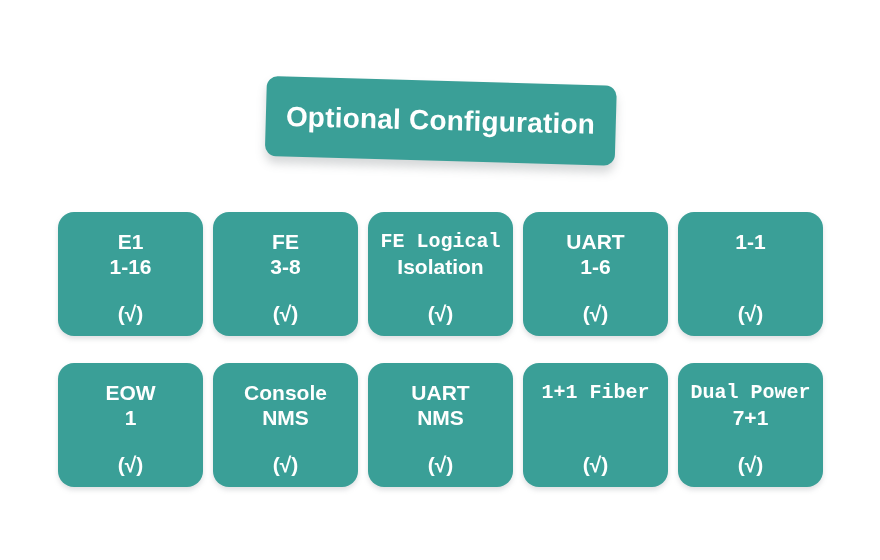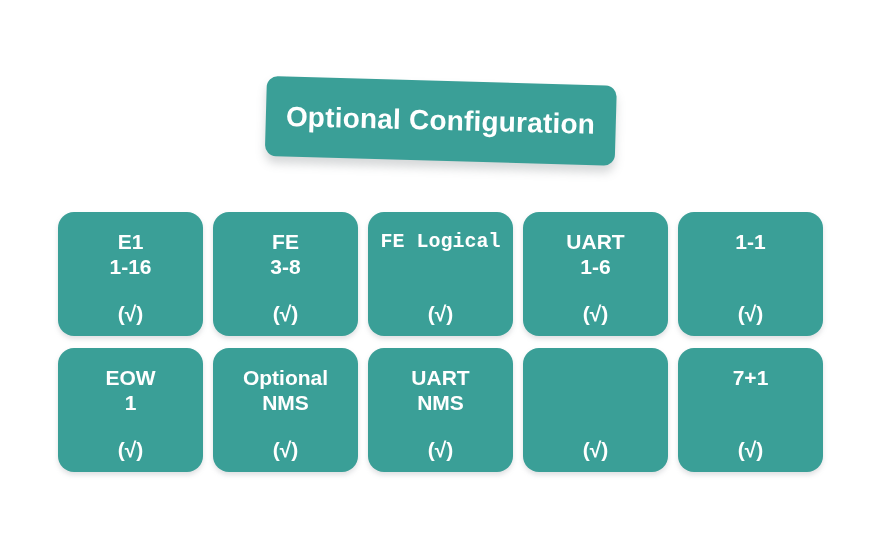--- a/index.html
+++ b/index.html
@@ -55,21 +55,21 @@
     position: absolute;
     left: 58px;
     top: 212px;
     width: 765px;
   }
   .row {
     display: flex;
     gap: 10px;
   }
   .row + .row {
-    margin-top: 12px;
+    margin-top: 27px;
   }
   .card {
     width: 145px;
     height: 124px;
     background: #3a9f97;
     border-radius: 16px;
     box-shadow: 0 3px 5px rgba(140,145,150,0.28);
     display: flex;
     flex-direction: column;
     align-items: center;
@@ -133,20 +133,21 @@
       </div>
 
       <div class="card">
         <div class="card-title">FE</div>
         <div class="card-spec">3-8</div>
         <div class="card-check">(√)</div>
       </div>
 
       <div class="card wide">
         <div class="card-title">FE Logical</div>
+        <div class="card-spec">Isolation</div>
         <div class="card-check">(√)</div>
       </div>
 
       <div class="card">
         <div class="card-title">UART</div>
         <div class="card-spec">1-6</div>
         <div class="card-check">(√)</div>
       </div>
 
       <div class="card wide">
@@ -158,36 +159,38 @@
 
     <div class="row">
 
       <div class="card">
         <div class="card-title">EOW</div>
         <div class="card-spec">1</div>
         <div class="card-check">(√)</div>
       </div>
 
       <div class="card">
-        <div class="card-title">Optional</div>
+        <div class="card-title">Console</div>
         <div class="card-spec">NMS</div>
         <div class="card-check">(√)</div>
       </div>
 
       <div class="card">
         <div class="card-title">UART</div>
         <div class="card-spec">NMS</div>
         <div class="card-check">(√)</div>
       </div>
 
       <div class="card wide">
+        <div class="card-title">1+1 Fiber</div>
         <div class="card-check">(√)</div>
       </div>
 
       <div class="card wide">
+        <div class="card-title">Dual Power</div>
         <div class="card-spec">7+1</div>
         <div class="card-check">(√)</div>
       </div>
 
     </div>
 
   </div>
 
 </div>
 

